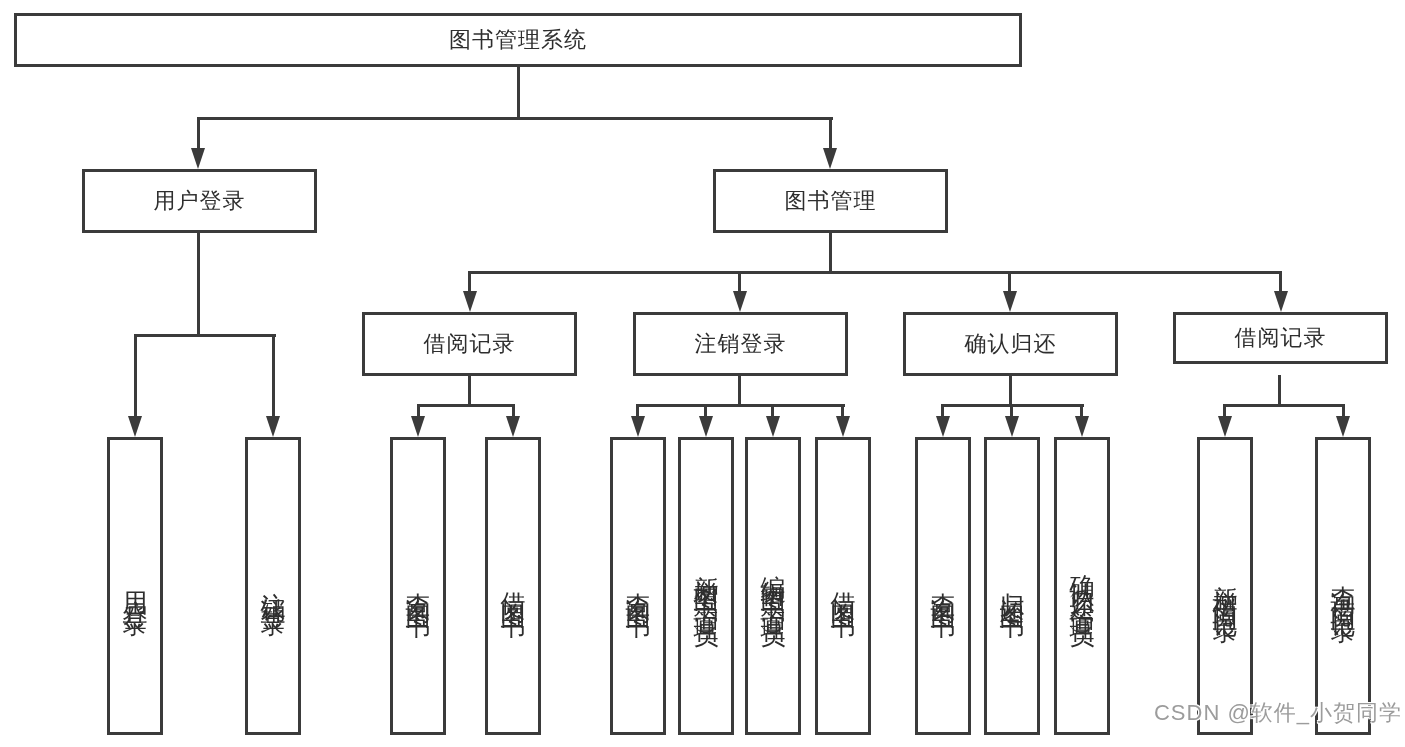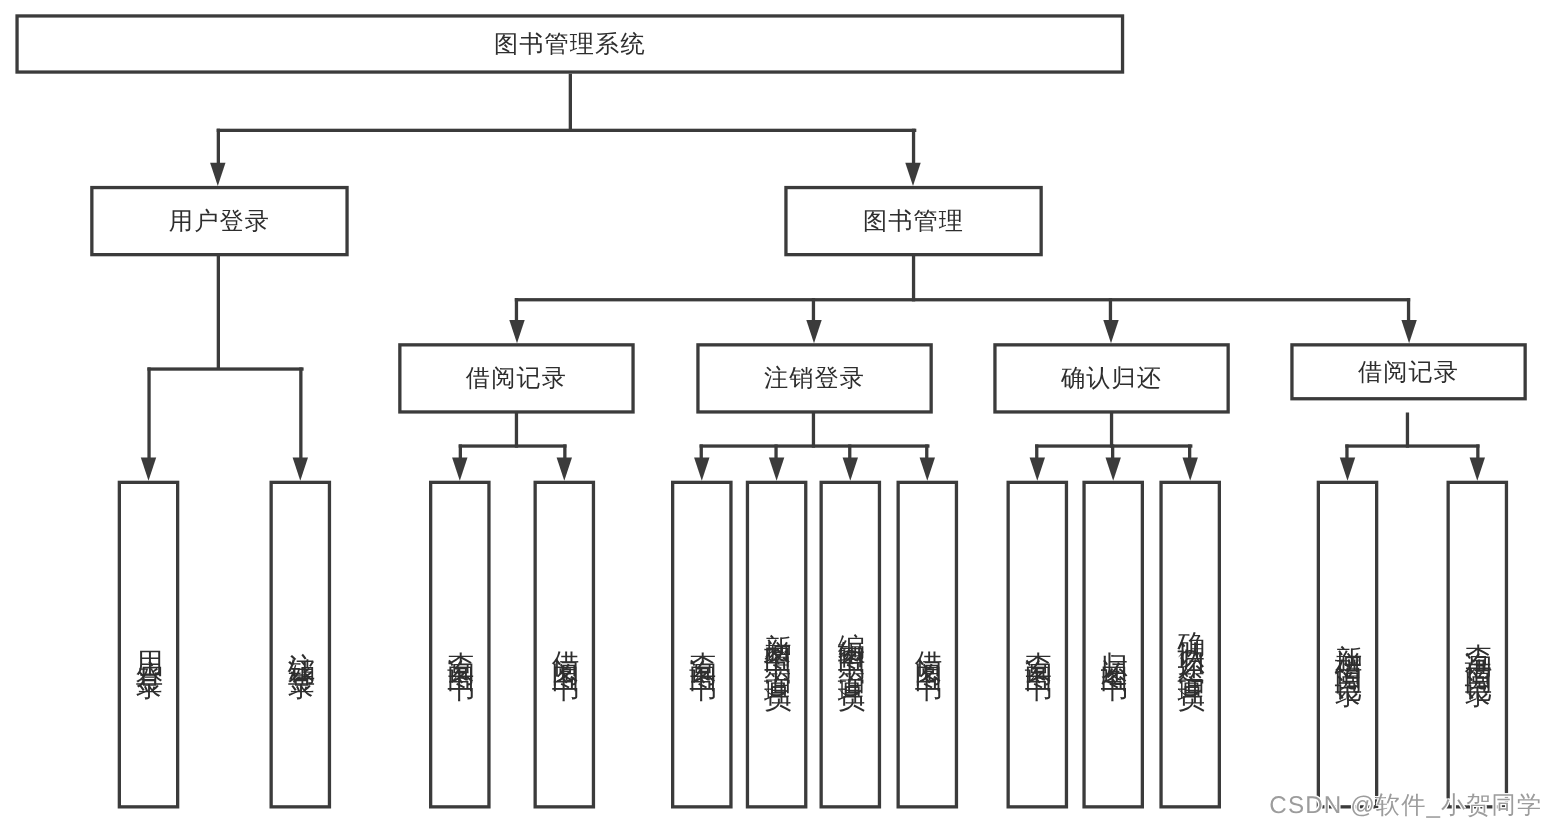--- a/index.html
+++ b/index.html
@@ -38,21 +38,21 @@
   }
   .line{position:absolute;background:var(--line);}
   .arrow{
     position:absolute;width:0;height:0;
     border-left:7px solid transparent;
     border-right:7px solid transparent;
     border-top:21px solid var(--line);
   }
   .watermark{
     position:absolute;
-    right:3px;bottom:0;
+    right:3px;bottom:19px;
     font-size:22px;
     color:var(--wm);
     letter-spacing:1px;
     text-shadow:-1px -1px 0 #fff,1px -1px 0 #fff,-1px 1px 0 #fff,1px 1px 0 #fff;
     white-space:nowrap;
   }
 </style>
 </head>
 <body>
 

